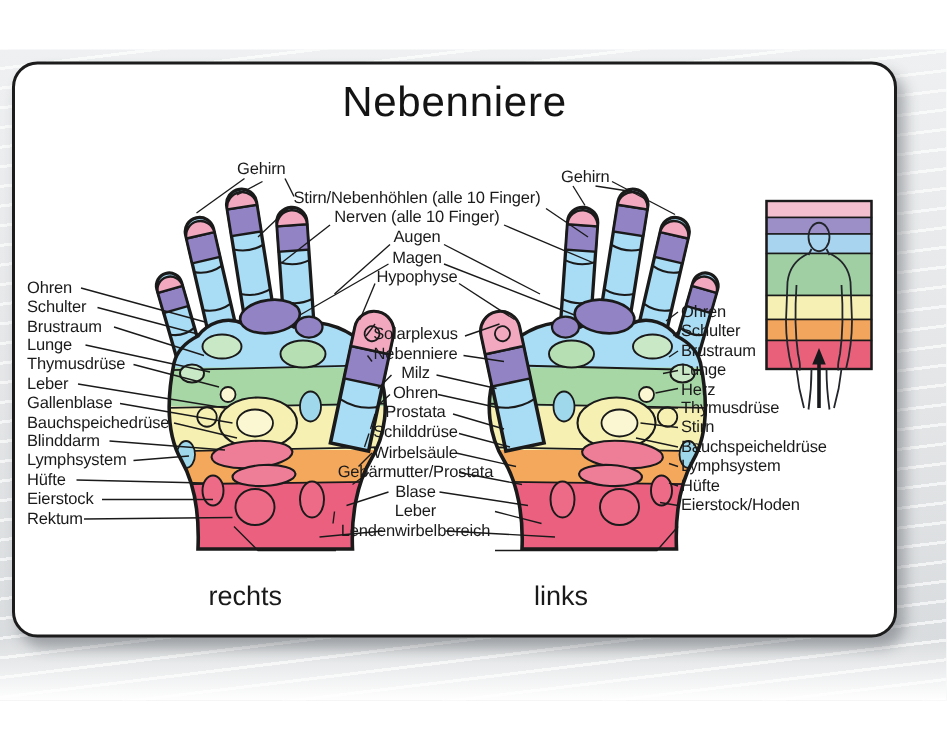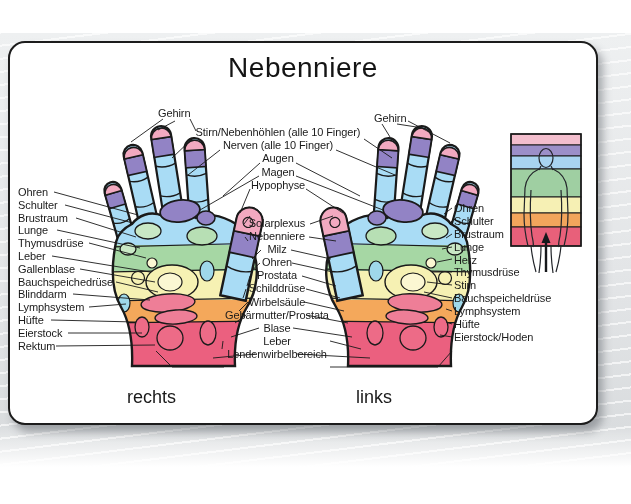--- a/index.html
+++ b/index.html
@@ -25,21 +25,21 @@
   #left-col .lbl{height:12.8px;line-height:12.8px;}
   #center-col{left:177px;top:217px;width:200px;text-align:center;}
   #center-col .lbl{height:13.1px;line-height:13.1px;}
   #topcenter-col{left:178px;top:126px;width:200px;text-align:center;}
   #topcenter-col .lbl{height:13.2px;line-height:13.2px;}
   #right-col{left:454px;top:202px;}
   #right-col .lbl{height:12.9px;line-height:12.9px;}
   #gehirn-left{position:absolute;left:158px;top:107px;}
   #gehirn-right{position:absolute;left:374px;top:112px;}
   .caption{position:absolute;top:387px;font-size:18px;}
-  #caption-rechts{left:127px;}
+  #caption-rechts{left:139px;}
   #caption-links{left:356px;}
 </style>
 </head>
 <body>
 
 <div id="stage">
   <div id="backdrop"></div>
   <div id="card"></div>
 
   <svg id="art" width="631" height="504" viewBox="0 0 631 504">

